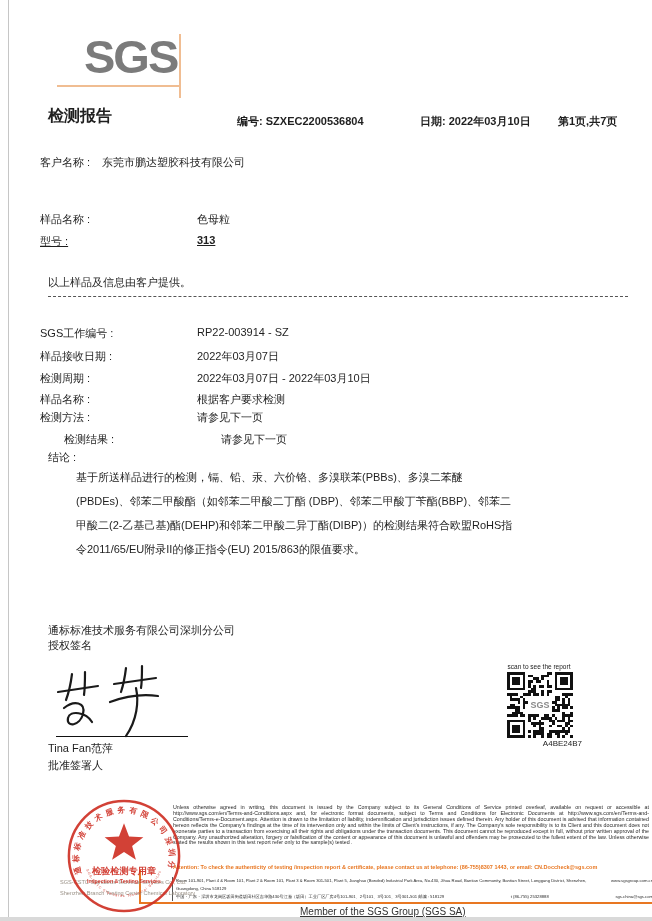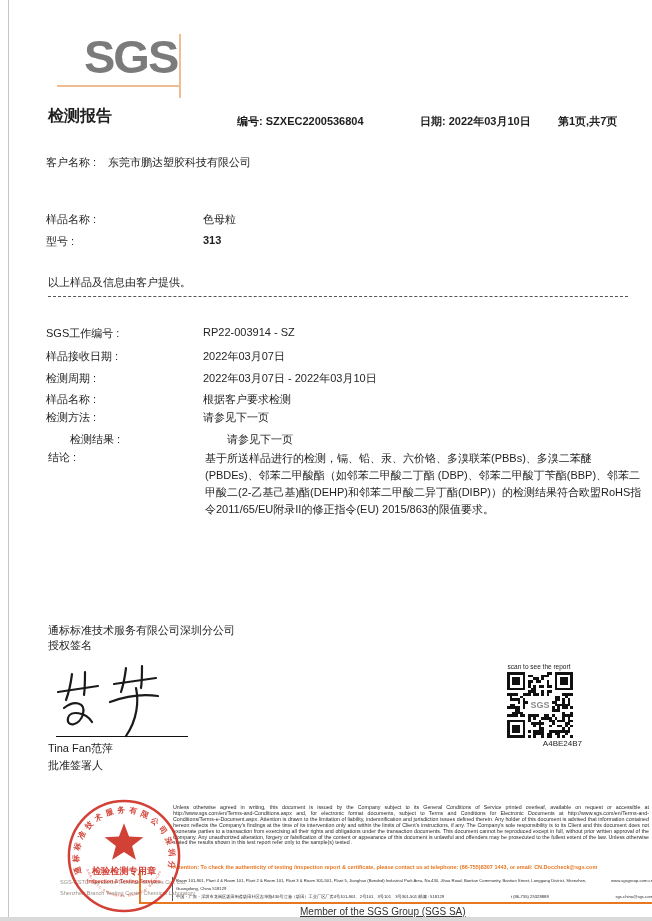--- a/index.html
+++ b/index.html
@@ -15,33 +15,33 @@
   .logo-vline{left:179px;top:34px;width:2px;height:64px;background:#f0bd92;}
 
   
   .title{left:48px;top:94px;font-size:16px;font-weight:bold;margin-top:12px;}
   .hdr{top:114px;font-size:11px;font-weight:bold;}
   .hdr-no{left:237px;}
   .hdr-date{left:420px;}
   .pageinfo{left:558px;top:114px;font-size:11px;font-weight:bold;}
 
   
-  .row{position:absolute;left:46px;font-size:11px;display:flex;justify-content:space-between;}
+  .row{position:absolute;left:40px;font-size:11px;display:flex;justify-content:space-between;}
   .row .lbl{flex:0 0 auto;}
   .row-c .lbl{width:62px;}
   .row-s .lbl{width:157px;}
   .row .val{white-space:pre-wrap;}
   .bold{font-weight:bold;}
 
   .note{left:48px;font-size:11px;}
   .dashline{left:48px;top:296px;width:580px;border-top:1px dashed #555;}
 
-  .concl{position:absolute;left:48px;top:450px;font-size:11px;display:flex;}
+  .concl{position:absolute;left:48px;top:450px;font-size:11px;display:flex;flex-direction:column;}
   .concl .lbl{width:157px;flex:0 0 auto;}
-  .concl .val{width:437px;line-height:17px;}
+  .concl .val{width:437px;line-height:24px;margin-left:28px;}
 
   
   .sig-company{left:48px;top:623px;font-size:11px;}
   .sig-auth{left:48px;top:638px;font-size:11px;}
   .sig-draw{left:52px;top:660px;}
   .sig-line{left:56px;top:736px;width:132px;border-top:1.5px solid #111;}
   .sig-name{left:48px;top:741px;font-size:11px;}
   .sig-role{left:48px;top:758px;font-size:11px;}
 
   
@@ -87,21 +87,21 @@
 
   <div class="row row-c" style="top:155px;">
     <span class="lbl">客户名称 :</span>
     <span class="val">东莞市鹏达塑胶科技有限公司</span>
   </div>
 
   <div class="row row-s" style="top:212px;">
     <span class="lbl">样品名称 :</span>
     <span class="val">色母粒</span>
   </div>
-  <div class="row row-s" style="top:234px;">
+  <div class="row row-s" style="top:234px;text-decoration:underline;">
     <span class="lbl">型号 :</span>
     <span class="val bold">313</span>
   </div>
   <div class="abs note" style="top:275px;text-align:center;">以上样品及信息由客户提供。</div>
 
   <div class="abs dashline"></div>
 
   <div class="row row-s" style="top:326px;">
     <span class="lbl">SGS工作编号 :</span>
     <span class="val">RP22-003914 - SZ</span>

